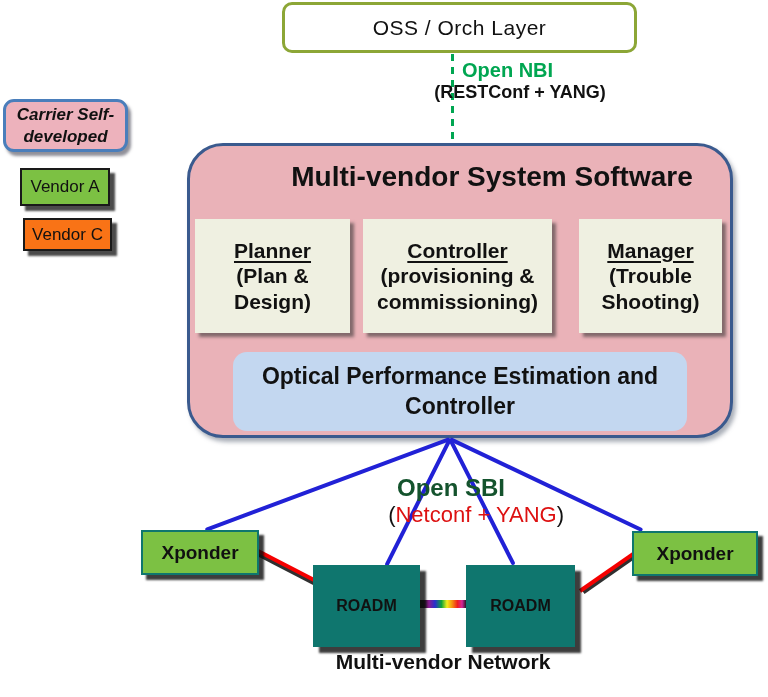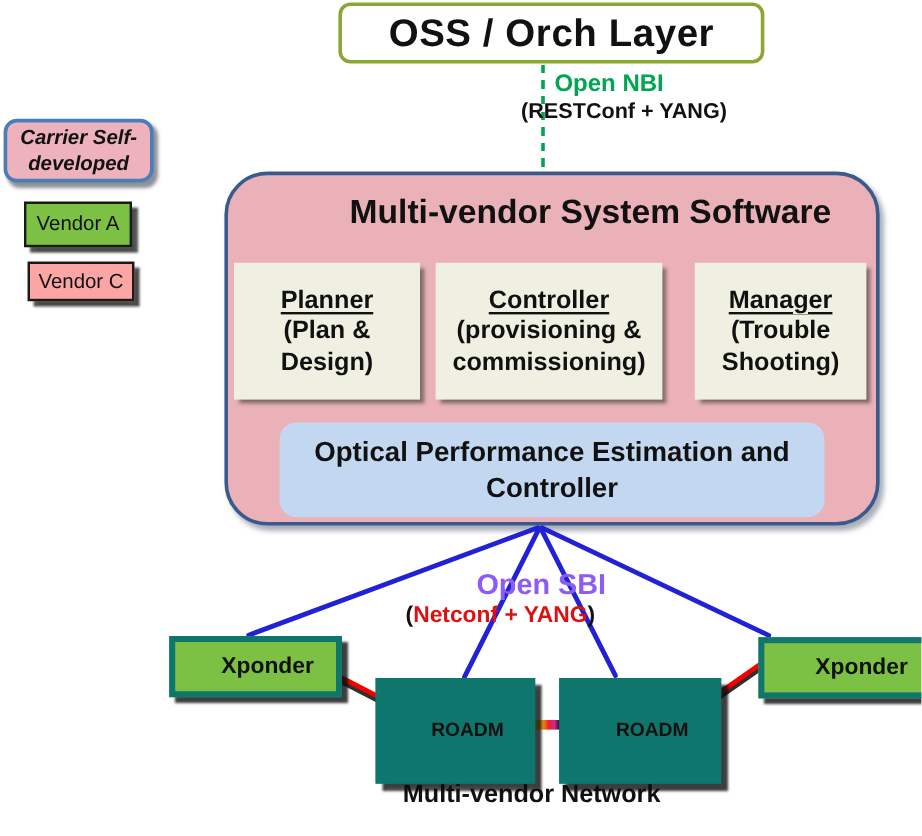--- a/index.html
+++ b/index.html
@@ -7,21 +7,21 @@
     position:relative;width:768px;height:697px;background:#ffffff;
     font-family:"Liberation Sans",sans-serif;color:#111;overflow:hidden;
   }
   .abs{position:absolute;}
   .center{display:flex;align-items:center;justify-content:center;text-align:center;}
 
   
   .oss-box{
     left:282px;top:2px;width:349px;height:45px;
     border:3px solid #8CA636;border-radius:10px;
-    font-weight:bold;font-size:32px;letter-spacing:0.5px;
+    font-weight:normal;font-size:21px;letter-spacing:0.5px;
   }
 
   
   .nbi-line{
     left:451px;top:54px;width:3px;height:90px;
     background:repeating-linear-gradient(to bottom,#00A651 0 7px,transparent 7px 13px);
   }
   .nbi-title{left:462px;top:59px;width:120px;text-align:left;
     font-weight:bold;font-size:20px;color:#00A651;}
   .nbi-sub{left:420px;top:82px;width:200px;text-align:center;
@@ -29,21 +29,21 @@
 
   
   .legend-carrier{
     left:3px;top:99px;width:119px;height:47px;
     background:#EDB2BC;border:3px solid #4A7EBB;border-radius:11px;
     box-shadow:3px 4px 3px rgba(70,70,85,0.6);
     font-weight:bold;font-size:17px;line-height:1.25;font-style:italic;
   }
   .legend-chip{border:2px solid #1a1a1a;box-shadow:5px 5px 2px rgba(15,15,15,0.75);font-size:17px;}
   .legend-a{left:20px;top:168px;width:86px;height:34px;background:#7CC143;}
-  .legend-c{left:23px;top:218px;width:85px;height:29px;background:#fca5a5;}
+  .legend-c{left:23px;top:218px;width:85px;height:29px;background:#f97316;}
 
   
   .main-box{
     left:187px;top:143px;width:540px;height:289px;
     background:#EAB2B8;border:3px solid #3A5A8E;border-radius:36px;
     box-shadow:3px 4px 4px rgba(100,110,125,0.55);
   }
   .main-title{left:0;top:15px;width:100%;text-align:center;
     font-weight:bold;font-size:28px;padding-left:32px;}
   .module{
@@ -63,31 +63,31 @@
   }
 
   
   .fan{left:450px;top:437px;height:4px;background:#2121D6;
     transform-origin:0 50%;border-radius:2px;z-index:1;}
   .fan1{width:261px;transform:rotate(159.6deg);}
   .fan2{width:142px;transform:rotate(116.7deg);}
   .fan3{width:141px;transform:rotate(63.1deg);}
   .fan4{width:213px;transform:rotate(25.4deg);}
   .sbi-title{left:351px;top:474px;width:200px;text-align:center;
-    font-weight:bold;font-size:24px;color:#8b5cf6;z-index:2;}
-  .sbi-sub{left:338px;top:502px;width:226px;text-align:left;
-    font-weight:bold;font-size:19px;color:#DD1111;z-index:2;}
+    font-weight:bold;font-size:24px;color:#14532d;z-index:2;}
+  .sbi-sub{left:338px;top:502px;width:226px;text-align:right;
+    font-weight:normal;font-size:22px;color:#DD1111;z-index:2;}
   .sbi-sub .paren{color:#111;}
 
   
   .red-link{height:4px;background:#F50000;transform-origin:0 50%;
     box-shadow:2px 3px 0 rgba(12,12,12,0.85);z-index:1;}
   .red1{left:258px;top:549px;width:68px;transform:rotate(27.3deg);}
   .red2{left:580px;top:589px;width:65px;transform:rotate(-34.9deg);}
-  .node{border:5px solid #0f766e;font-weight:bold;z-index:2;padding-left:20px;}
+  .node{border:2px solid #0f766e;font-weight:bold;z-index:2;}
   .xp{background:#7CC143;font-size:19px;box-shadow:5px 5px 2px rgba(12,12,12,0.8);}
   .xp-l{left:141px;top:530px;width:114px;height:41px;}
   .xp-r{left:632px;top:531px;width:122px;height:41px;}
   .rd{background:#0f766e;font-size:16px;box-shadow:6px 6px 2px rgba(12,12,12,0.8);}
   .rd-l{left:313px;top:565px;width:103px;height:78px;}
   .rd-r{left:466px;top:565px;width:105px;height:78px;}
   .rainbow{
     left:418px;top:600px;width:50px;height:8px;z-index:1;
     background:linear-gradient(90deg,#141414 0%,#141414 10%,#8A1C8F 22%,#2730CF 34%,
       #0FA437 47%,#F0EE1C 58%,#F5930F 68%,#EF1F1F 79%,#D5269C 88%,#141414 97%,#141414 100%);

